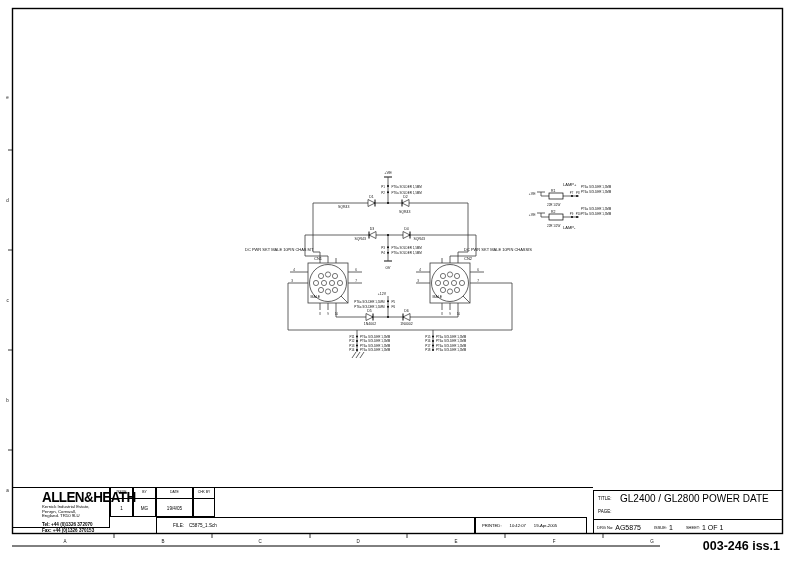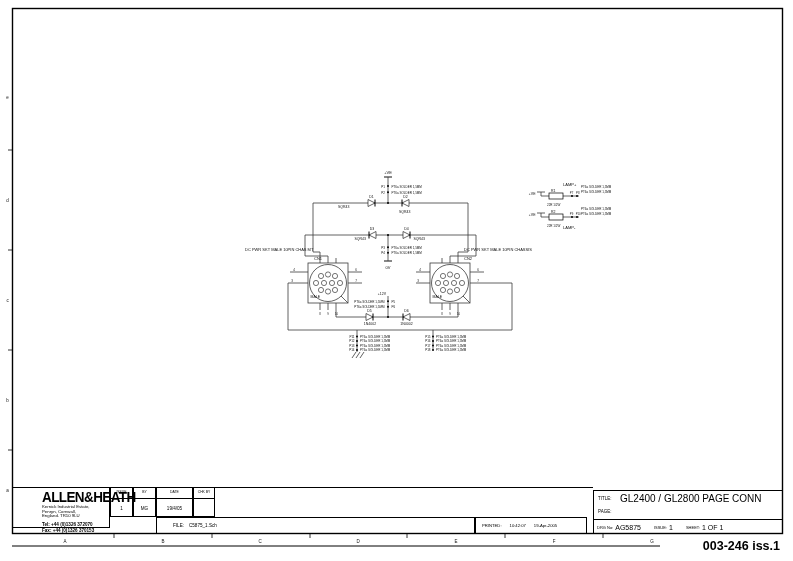--- a/index.html
+++ b/index.html
@@ -296,21 +296,21 @@
 </div>
 <div class="abs cell strip" style="left:475px;top:517px;width:112px;height:17px;padding-left:6px;font-size:4.2px;">
   <span>PRINTED:</span>
   <span style="margin-left:8px;">10:42:07</span>
   <span style="margin-left:8px;">19-Apr-2005</span>
 </div>
 
 <div class="abs cell" style="left:593px;top:490px;width:190px;height:44px;">
   <div style="position:relative;height:28px;border-bottom:1px solid #000;">
     <span class="abs" style="left:4px;top:5px;font-size:4.5px;">TITLE:</span>
-    <span class="abs" style="left:26px;top:2px;font-size:10px;white-space:nowrap;">GL2400 / GL2800 PAGE CONN</span>
+    <span class="abs" style="left:26px;top:2px;font-size:10px;white-space:nowrap;">GL2400 / GL2800 POWER DATE</span>
     <span class="abs" style="left:4px;top:18px;font-size:4.5px;">PAGE:</span>
   </div>
   <div style="display:flex;align-items:center;height:14px;">
     <span style="font-size:4px;margin-left:3px;">DRG No:</span>
     <span style="font-size:7px;margin-left:2px;">AG5875</span>
     <span style="font-size:4px;margin-left:13px;">ISSUE:</span>
     <span style="font-size:7px;margin-left:2px;">1</span>
     <span style="font-size:4px;margin-left:13px;">SHEET:</span>
     <span style="font-size:7px;margin-left:2px;">1 OF 1</span>
   </div>

